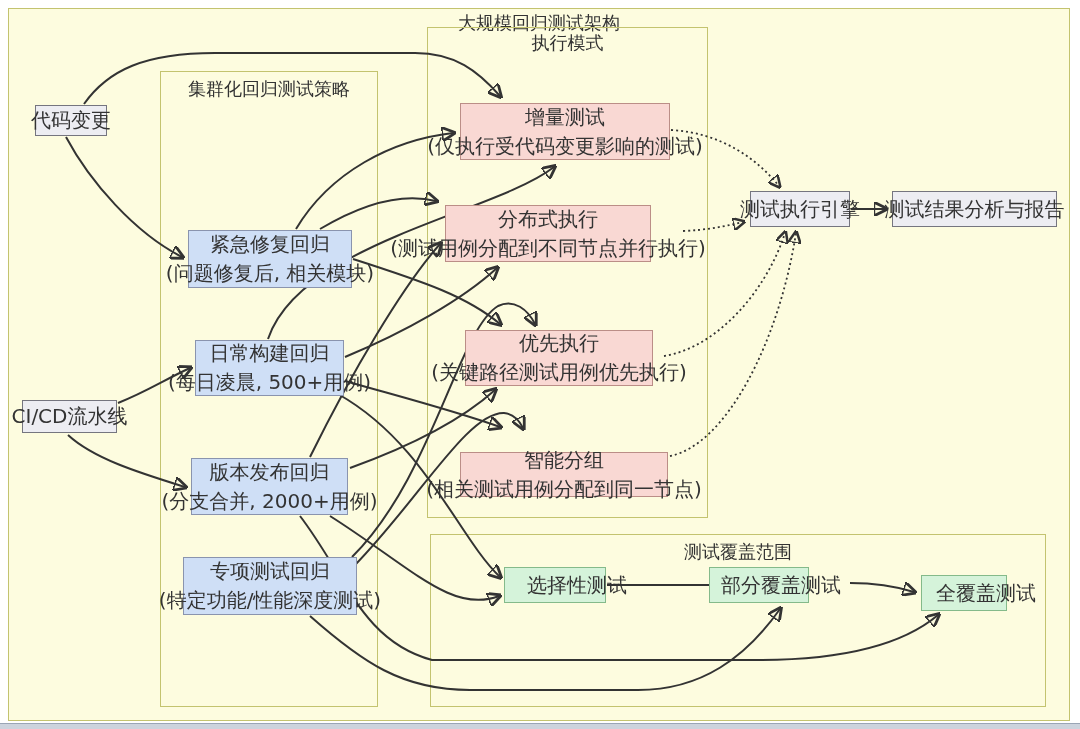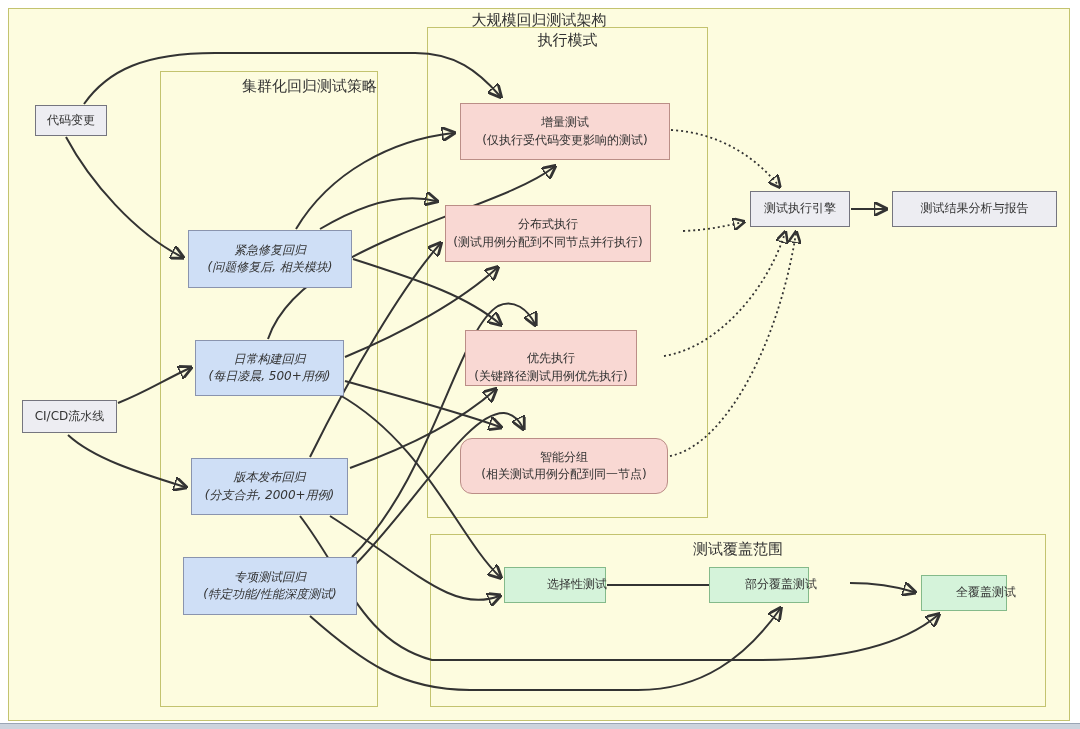--- a/index.html
+++ b/index.html
@@ -8,46 +8,46 @@
     --blue-fill:#cfdff6; --blue-border:#8a94ae;
     --pink-fill:#f9d8d3; --pink-border:#bb8e87;
     --green-fill:#d5f3da; --green-border:#84ba8a;
     --edge:#333333; --text:#333333;
   }
   html,body{margin:0;padding:0;}
   body{background:var(--canvas-bg);font-family:"DejaVu Sans",sans-serif;color:var(--text);}
   .canvas{position:relative;width:1080px;height:729px;overflow:hidden;background:var(--canvas-bg);}
   .cluster{position:absolute;border:1px solid var(--cluster-border);box-sizing:border-box;}
   .cluster.outer{background:var(--cluster-fill);}
-  .cluster-label{position:absolute;left:0;right:0;text-align:center;font-size:15px;color:var(--text);white-space:nowrap;}
+  .cluster-label{position:absolute;left:0;right:0;text-align:center;font-size:18px;color:var(--text);white-space:nowrap;}
   svg.edges{position:absolute;left:0;top:0;width:1080px;height:729px;}
   svg.edges path{fill:none;stroke:var(--edge);stroke-width:2;}
   svg.edges path.dot{stroke-dasharray:2 3;stroke-width:1.8;}
   .node{position:absolute;box-sizing:border-box;display:flex;flex-direction:column;justify-content:center;align-items:center;
-        border:1px solid;font-size:12px;line-height:1.45;text-align:center;white-space:nowrap;}
+        border:1px solid;font-size:20px;line-height:1.45;text-align:center;white-space:nowrap;}
   .node .nl{pointer-events:none;}
   .node.plain{background:var(--plain-fill);border-color:var(--plain-border);}
-  .node.blue{background:var(--blue-fill);border-color:var(--blue-border);font-style:italic;}
+  .node.blue{background:var(--blue-fill);border-color:var(--blue-border);}
   .node.pink{background:var(--pink-fill);border-color:var(--pink-border);}
   .node.green{background:var(--green-fill);border-color:var(--green-border);padding-left:44px;}
   .bottom-edge{position:absolute;left:0;top:723px;width:1080px;height:6px;background:#ccd3dd;border-top:1px solid #9aa5b5;}
 </style>
 </head>
 <body>
 
 <div class="canvas">
 
   <div class="cluster outer" style="left:8px;top:8px;width:1062px;height:713px;">
     <div class="cluster-label" style="top:2px;">大规模回归测试架构</div>
   </div>
   <div class="cluster" style="left:427px;top:27px;width:281px;height:491px;">
     <div class="cluster-label" style="top:3px;">执行模式</div>
   </div>
   <div class="cluster" style="left:160px;top:71px;width:218px;height:636px;">
-    <div class="cluster-label" style="top:5px;text-align:right;">集群化回归测试策略</div>
+    <div class="cluster-label" style="top:5px;">集群化回归测试策略</div>
   </div>
   <div class="cluster" style="left:430px;top:534px;width:616px;height:173px;">
     <div class="cluster-label" style="top:5px;">测试覆盖范围</div>
   </div>
 
   <svg class="edges">
     <defs>
       <marker id="arr" viewBox="0 0 10 10" refX="8" refY="5" markerWidth="7" markerHeight="7" orient="auto-start-reverse">
         <path d="M0,0 L10,5 L0,10 z" fill="#333333"></path>
       </marker>
@@ -104,25 +104,25 @@
   </div>
 
   <div class="node pink" style="left:460px;top:103px;width:210px;height:57px;">
     <div class="nl">增量测试</div>
     <div class="nl">(仅执行受代码变更影响的测试)</div>
   </div>
   <div class="node pink" style="left:445px;top:205px;width:206px;height:57px;">
     <div class="nl">分布式执行</div>
     <div class="nl">(测试用例分配到不同节点并行执行)</div>
   </div>
-  <div class="node pink" style="left:465px;top:330px;width:172px;height:56px;justify-content:flex-end;">
+  <div class="node pink" style="left:465px;top:330px;width:188px;height:56px;">
     <div class="nl">优先执行</div>
     <div class="nl">(关键路径测试用例优先执行)</div>
   </div>
-  <div class="node pink" style="left:460px;top:438px;width:208px;height:56px;border-radius:12px;">
+  <div class="node pink" style="left:460px;top:452px;width:208px;height:45px;">
     <div class="nl">智能分组</div>
     <div class="nl">(相关测试用例分配到同一节点)</div>
   </div>
 
   <div class="node plain" style="left:750px;top:191px;width:100px;height:36px;">
     <div class="nl">测试执行引擎</div>
   </div>
   <div class="node plain" style="left:892px;top:191px;width:165px;height:36px;">
     <div class="nl">测试结果分析与报告</div>
   </div>

